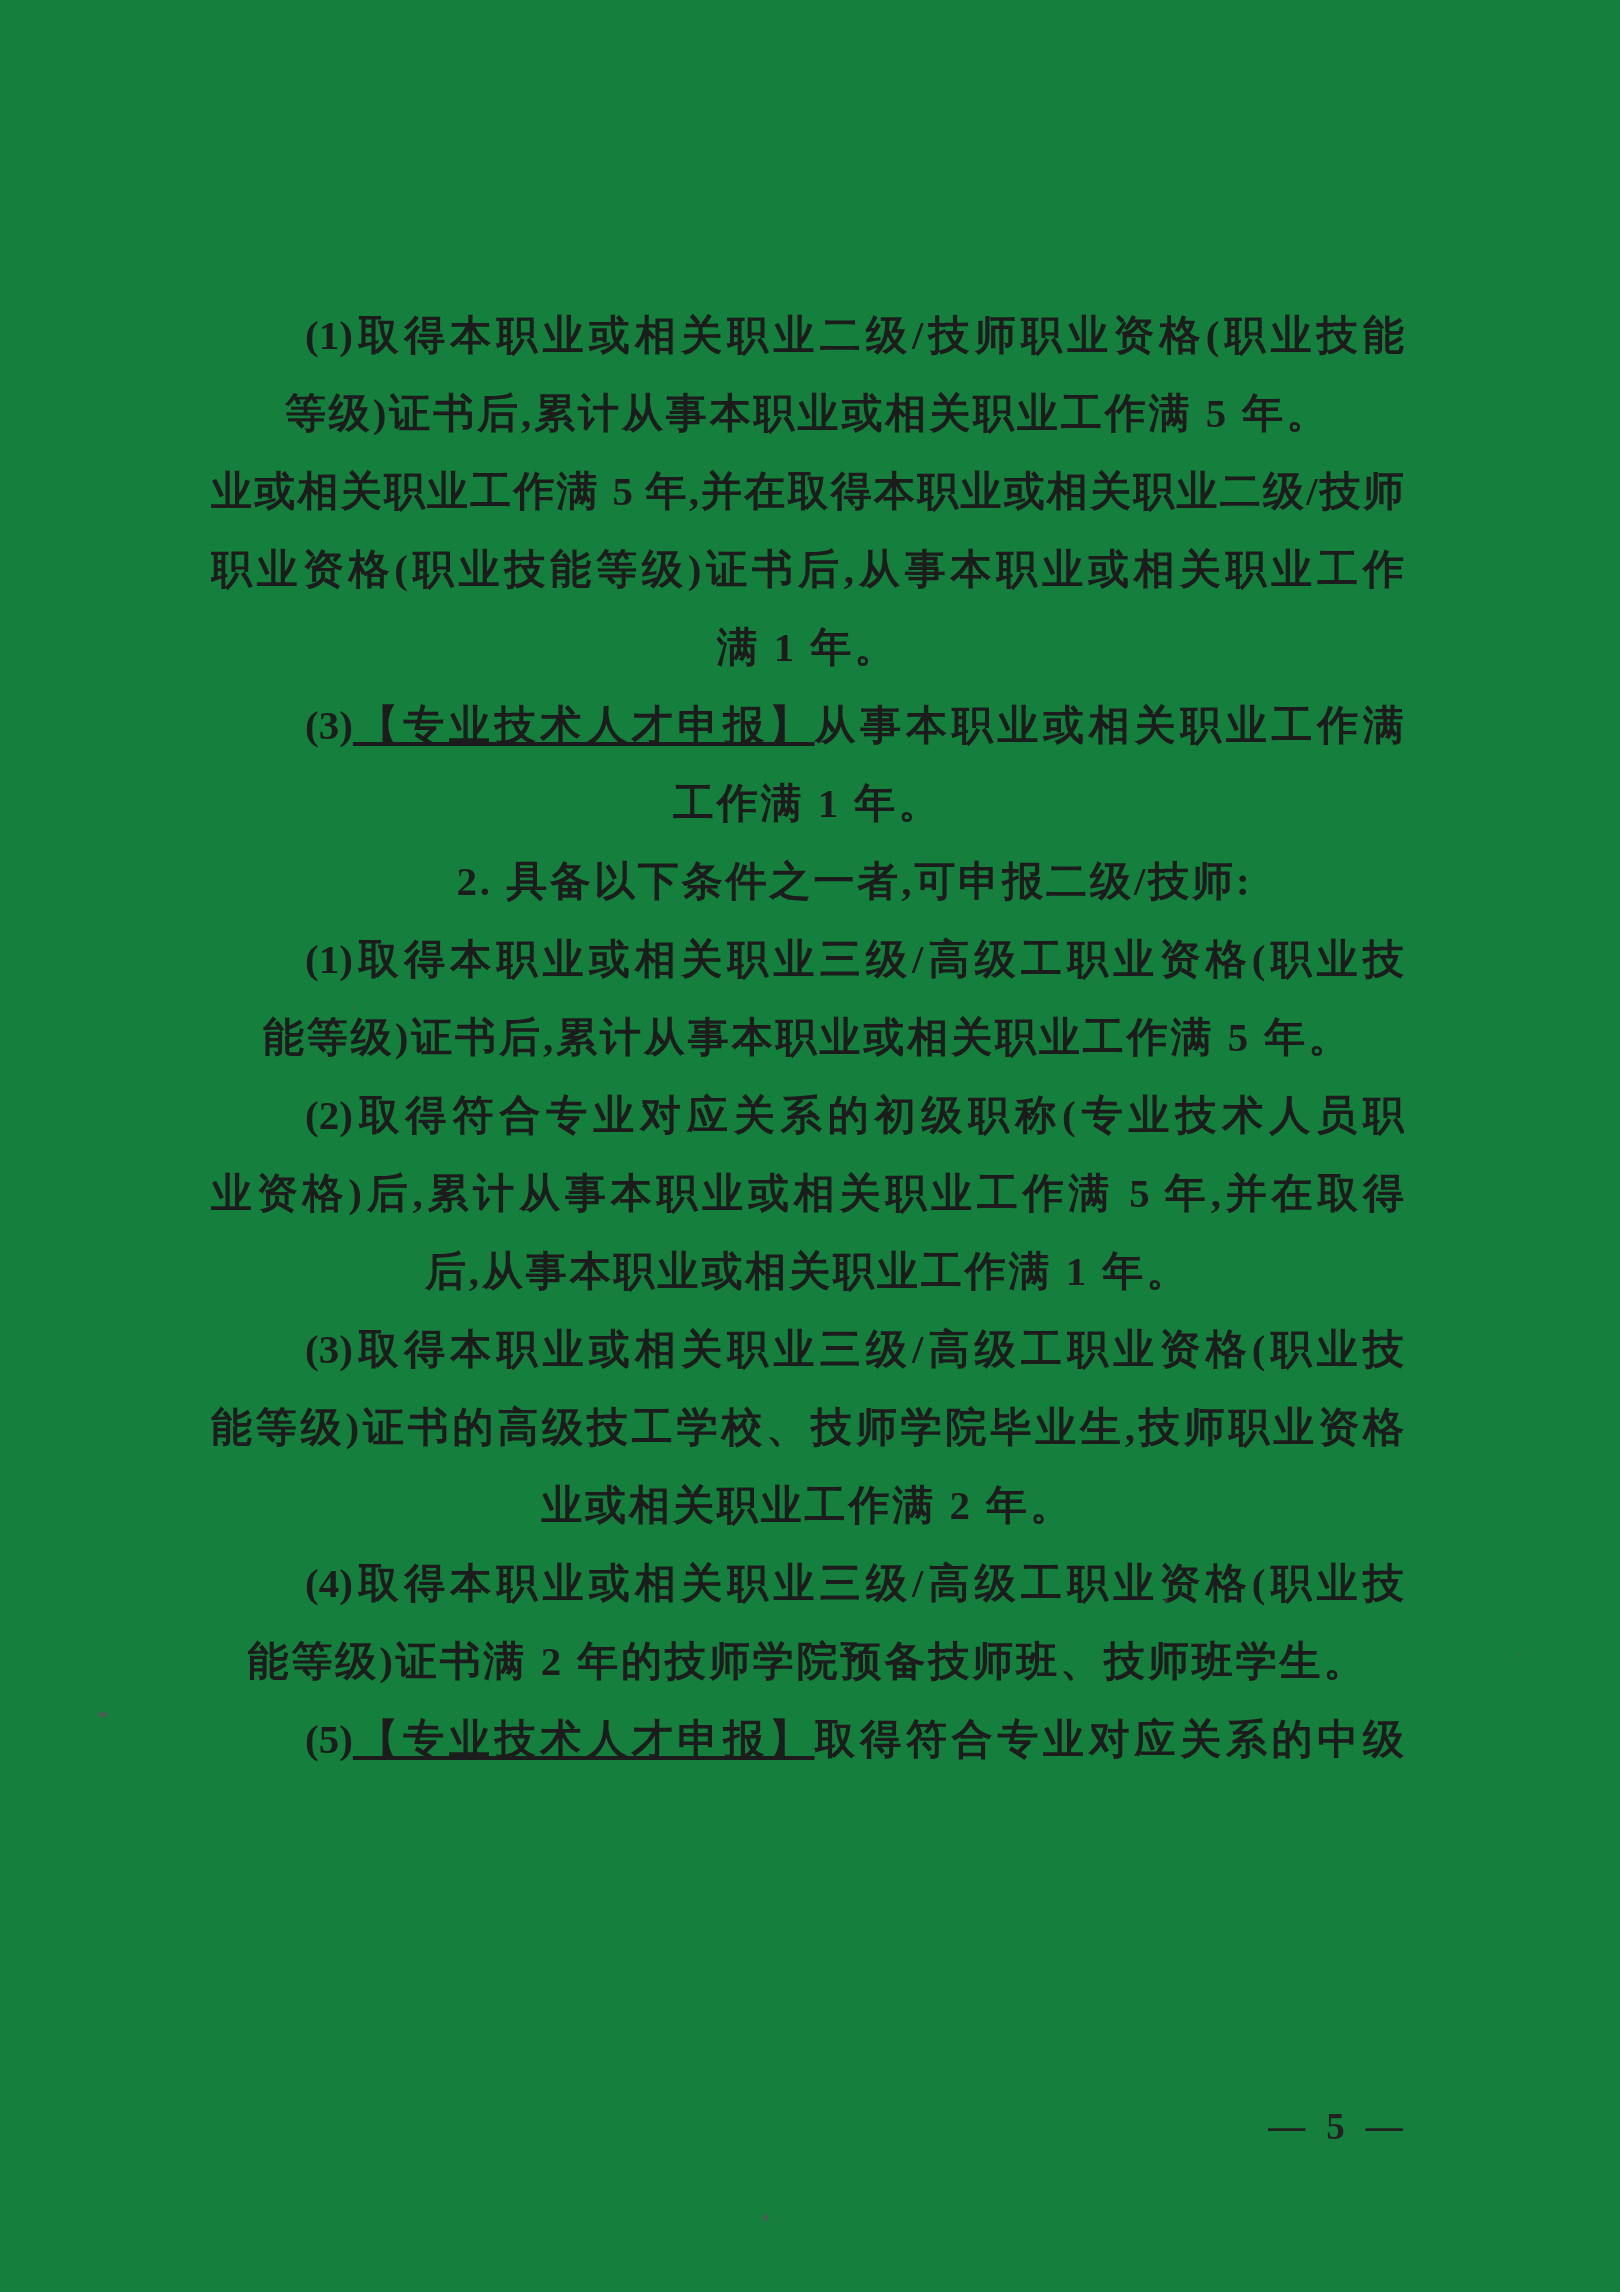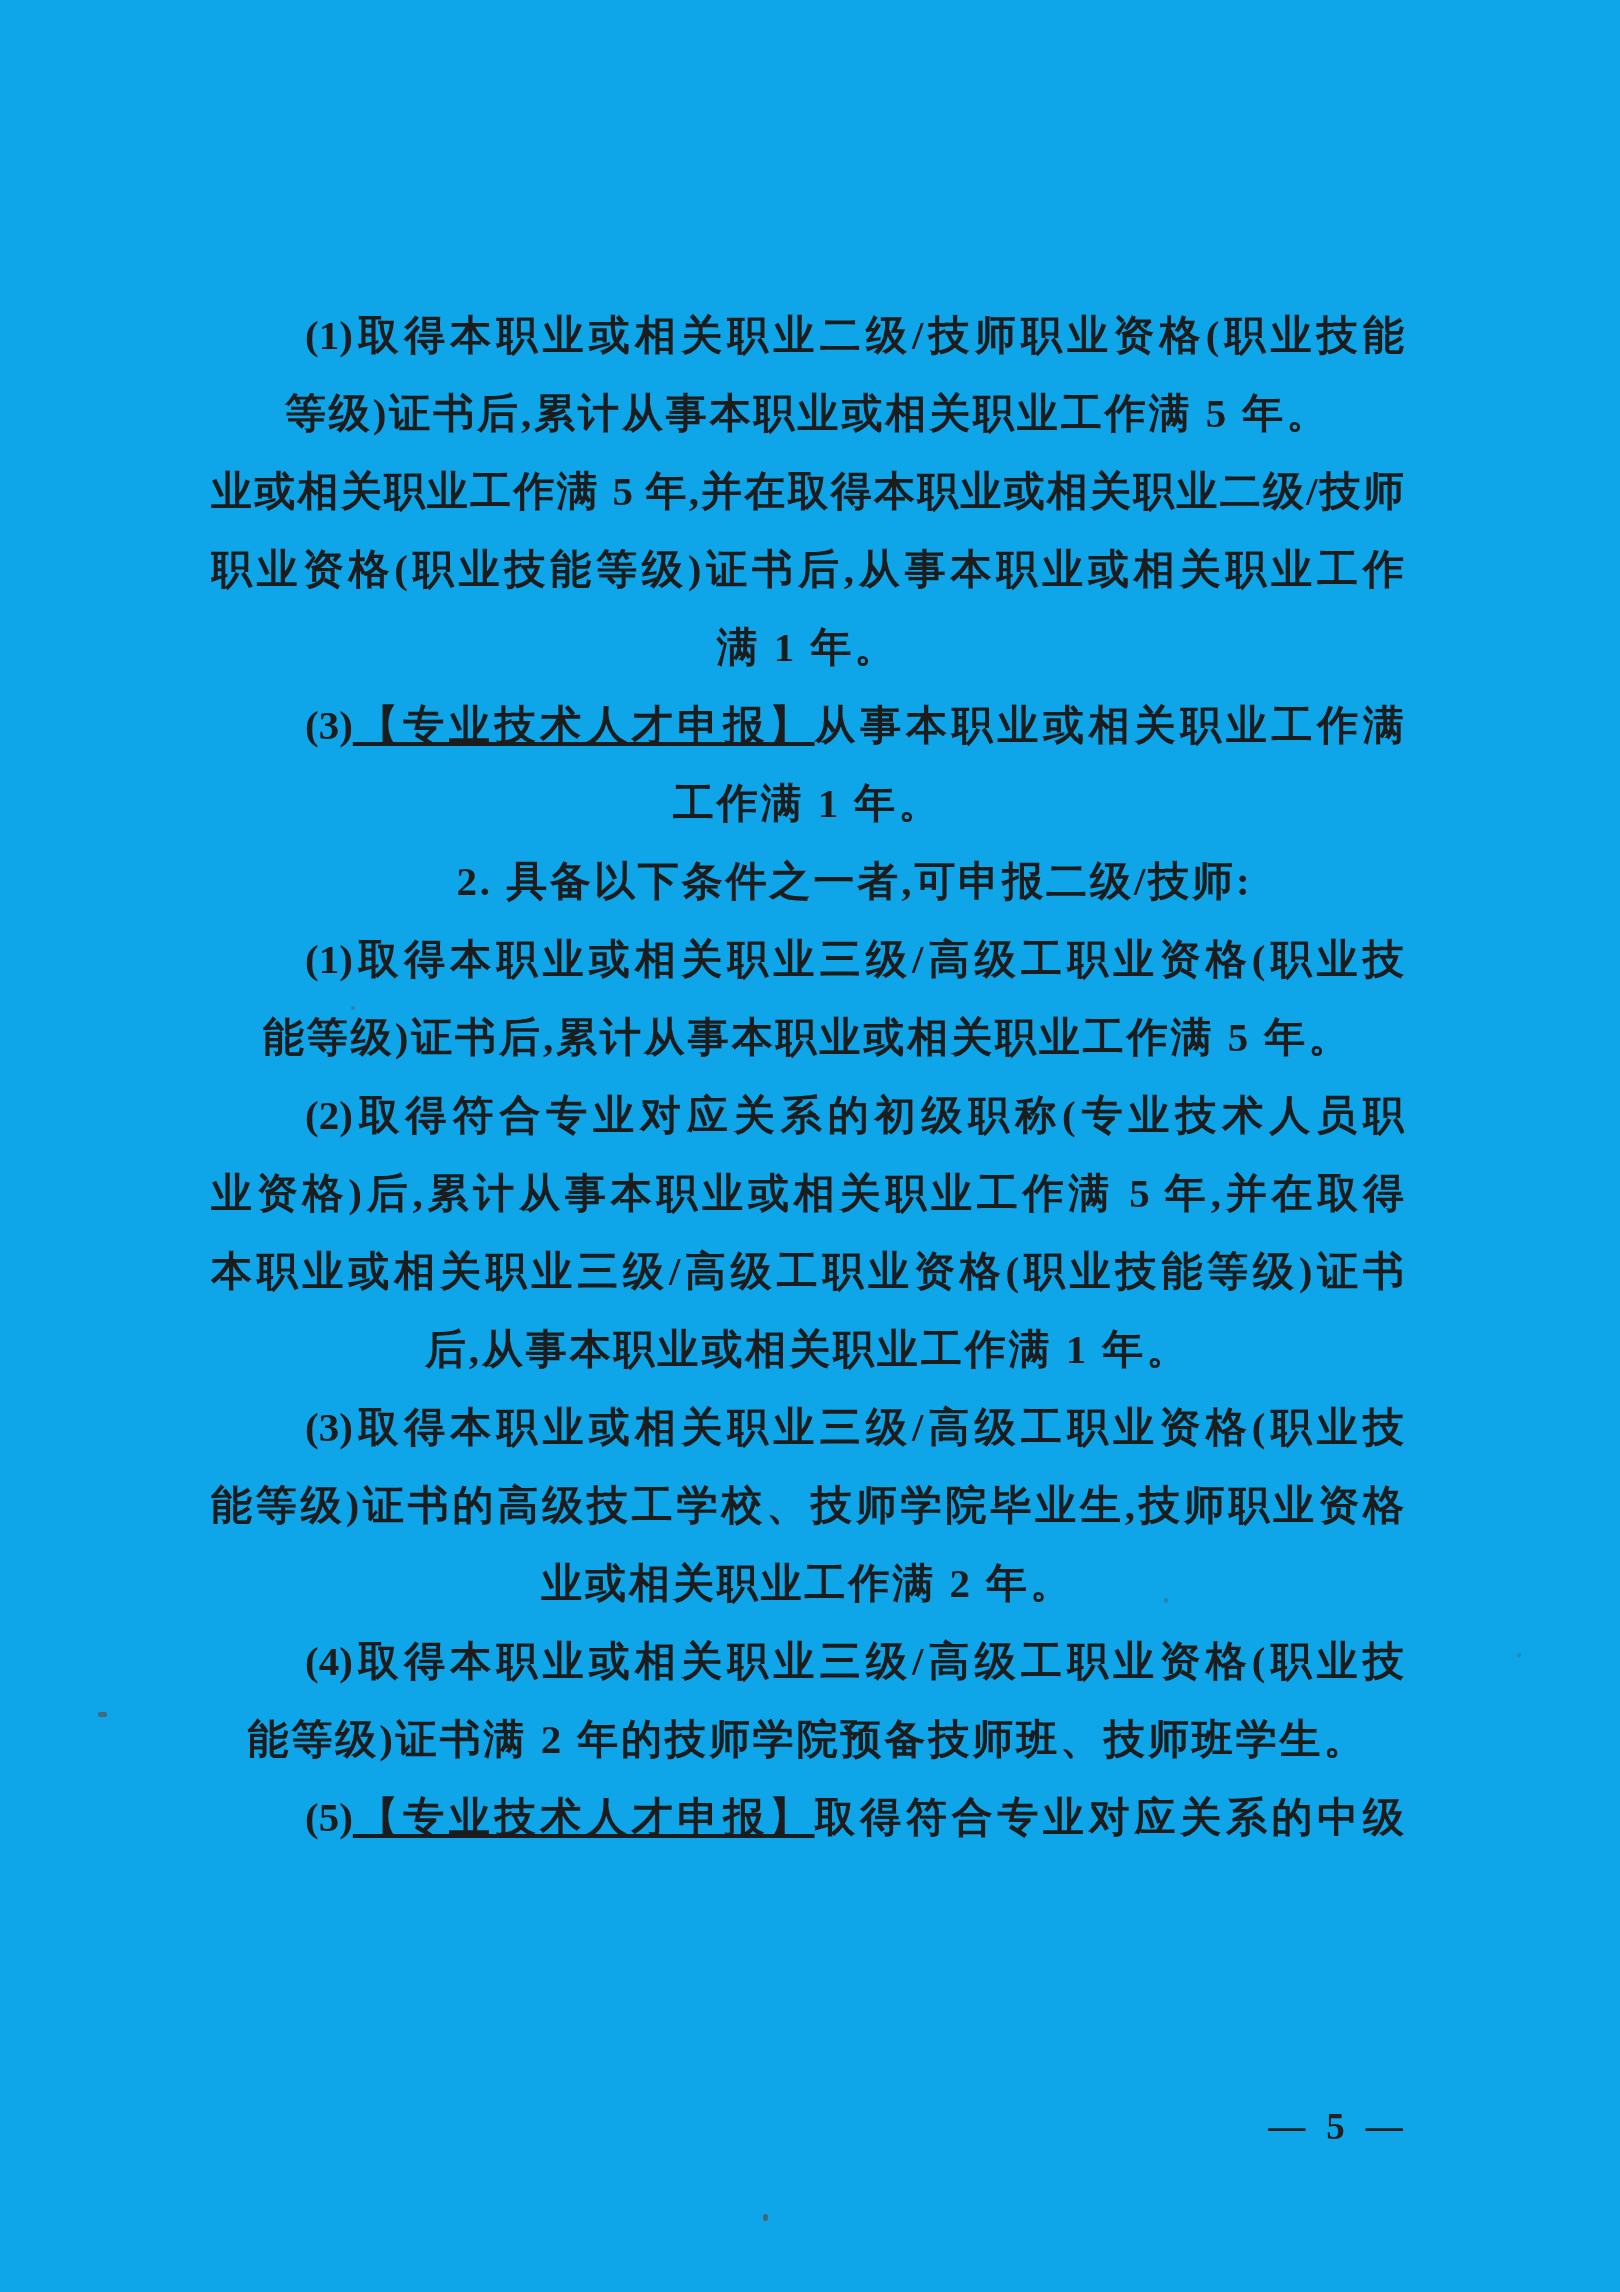--- a/index.html
+++ b/index.html
@@ -1,21 +1,21 @@
 <!DOCTYPE html>
 <html><head>
 <meta charset="utf-8">
 <style>
   html,body{margin:0;padding:0;}
   body{
     width:1620px;height:2293px;position:relative;overflow:hidden;
     background:#fdfdfc;
     font-family:"Liberation Serif","DejaVu Serif",serif;
   }
-  .page{position:absolute;inset:0;background:#0ea5e9;}
+  .page{position:absolute;inset:0;background:#15803d;}
   .textcol{
     position:absolute;left:211px;top:296px;width:1193px;
     color:#1c1c1c;
     font-size:41px;font-weight:600;
   }
   .ln{
     display:block;height:78px;line-height:78px;
     white-space:nowrap;letter-spacing:2.9px;
     text-align:center;
   }
@@ -53,21 +53,20 @@
     <div class="ln">满 1 年。</div>
     <div class="ln full indent">
       <span>(3)</span><span class="bold-seg">【专业技术人才申报】</span><span>从事本职业或相关职业工作满</span>
     </div>
     <div class="ln">工作满 1 年。</div>
     <div class="ln indent">2. 具备以下条件之一者,可申报二级/技师:</div>
     <div class="ln full indent">(1)取得本职业或相关职业三级/高级工职业资格(职业技</div>
     <div class="ln">能等级)证书后,累计从事本职业或相关职业工作满 5 年。</div>
     <div class="ln full indent">(2)取得符合专业对应关系的初级职称(专业技术人员职</div>
     <div class="ln full">业资格)后,累计从事本职业或相关职业工作满 5 年,并在取得</div>
-    <div class="ln full">本职业或相关职业三级/高级工职业资格(职业技能等级)证书</div>
     <div class="ln">后,从事本职业或相关职业工作满 1 年。</div>
     <div class="ln full indent">(3)取得本职业或相关职业三级/高级工职业资格(职业技</div>
     <div class="ln full">能等级)证书的高级技工学校、技师学院毕业生,技师职业资格</div>
     <div class="ln">业或相关职业工作满 2 年。</div>
     <div class="ln full indent">(4)取得本职业或相关职业三级/高级工职业资格(职业技</div>
     <div class="ln">能等级)证书满 2 年的技师学院预备技师班、技师班学生。</div>
     <div class="ln full indent">
       <span>(5)</span><span class="bold-seg">【专业技术人才申报】</span><span>取得符合专业对应关系的中级</span>
     </div>
   </div>

